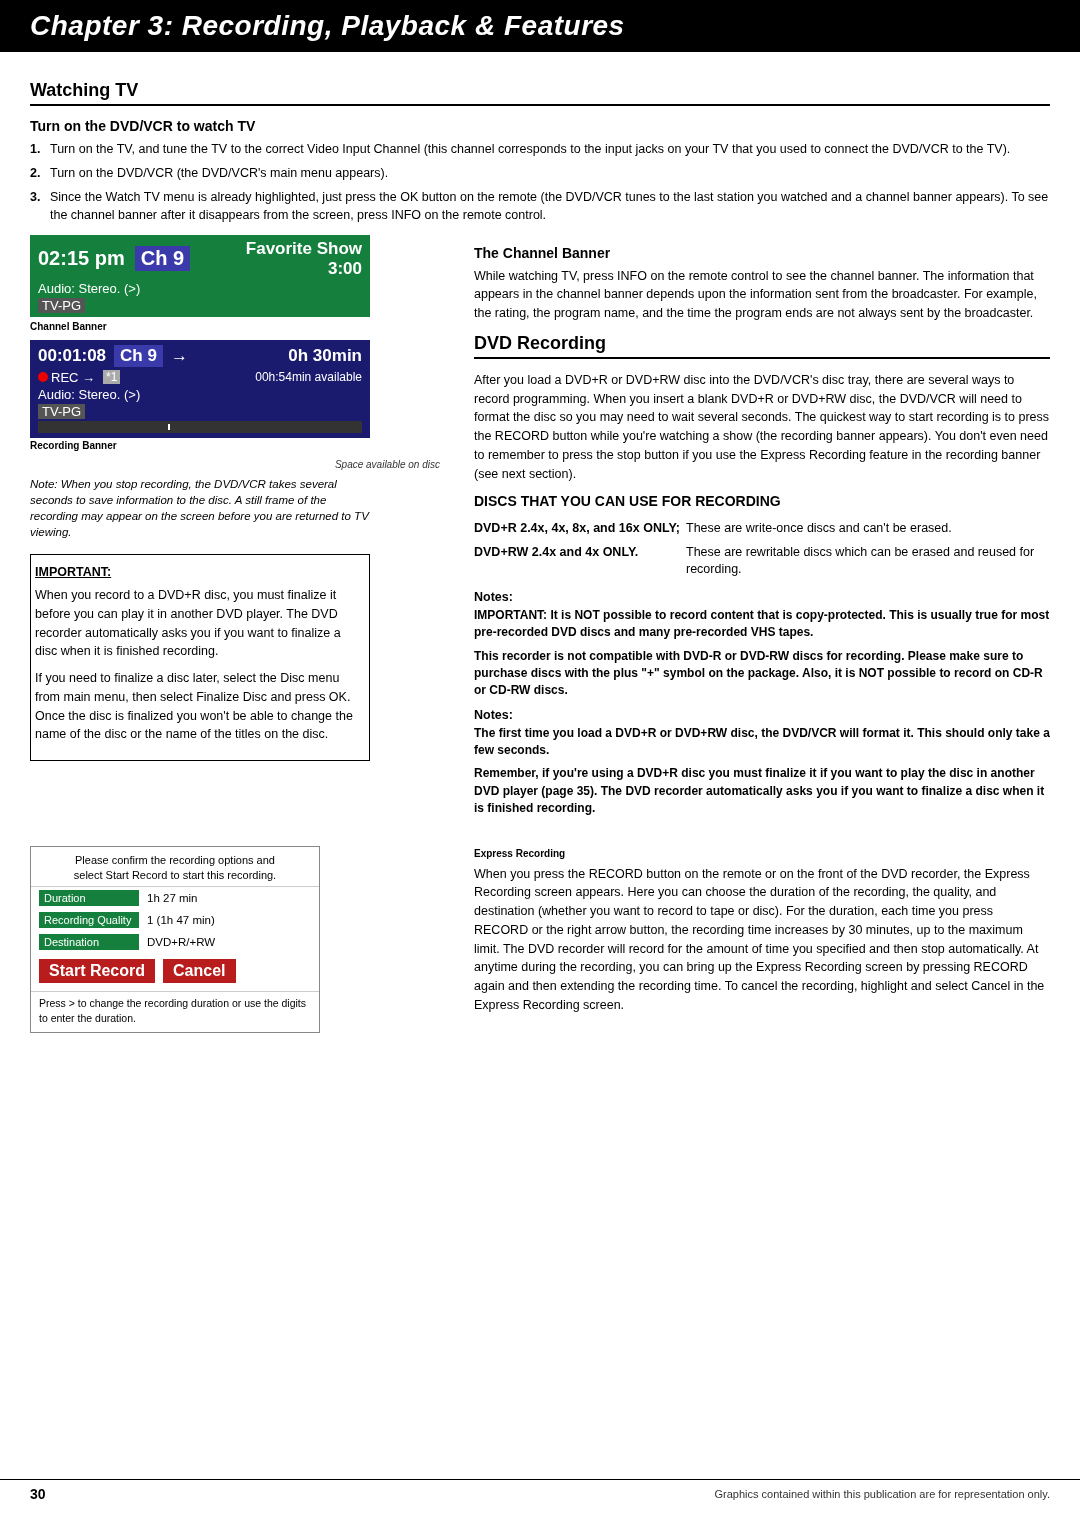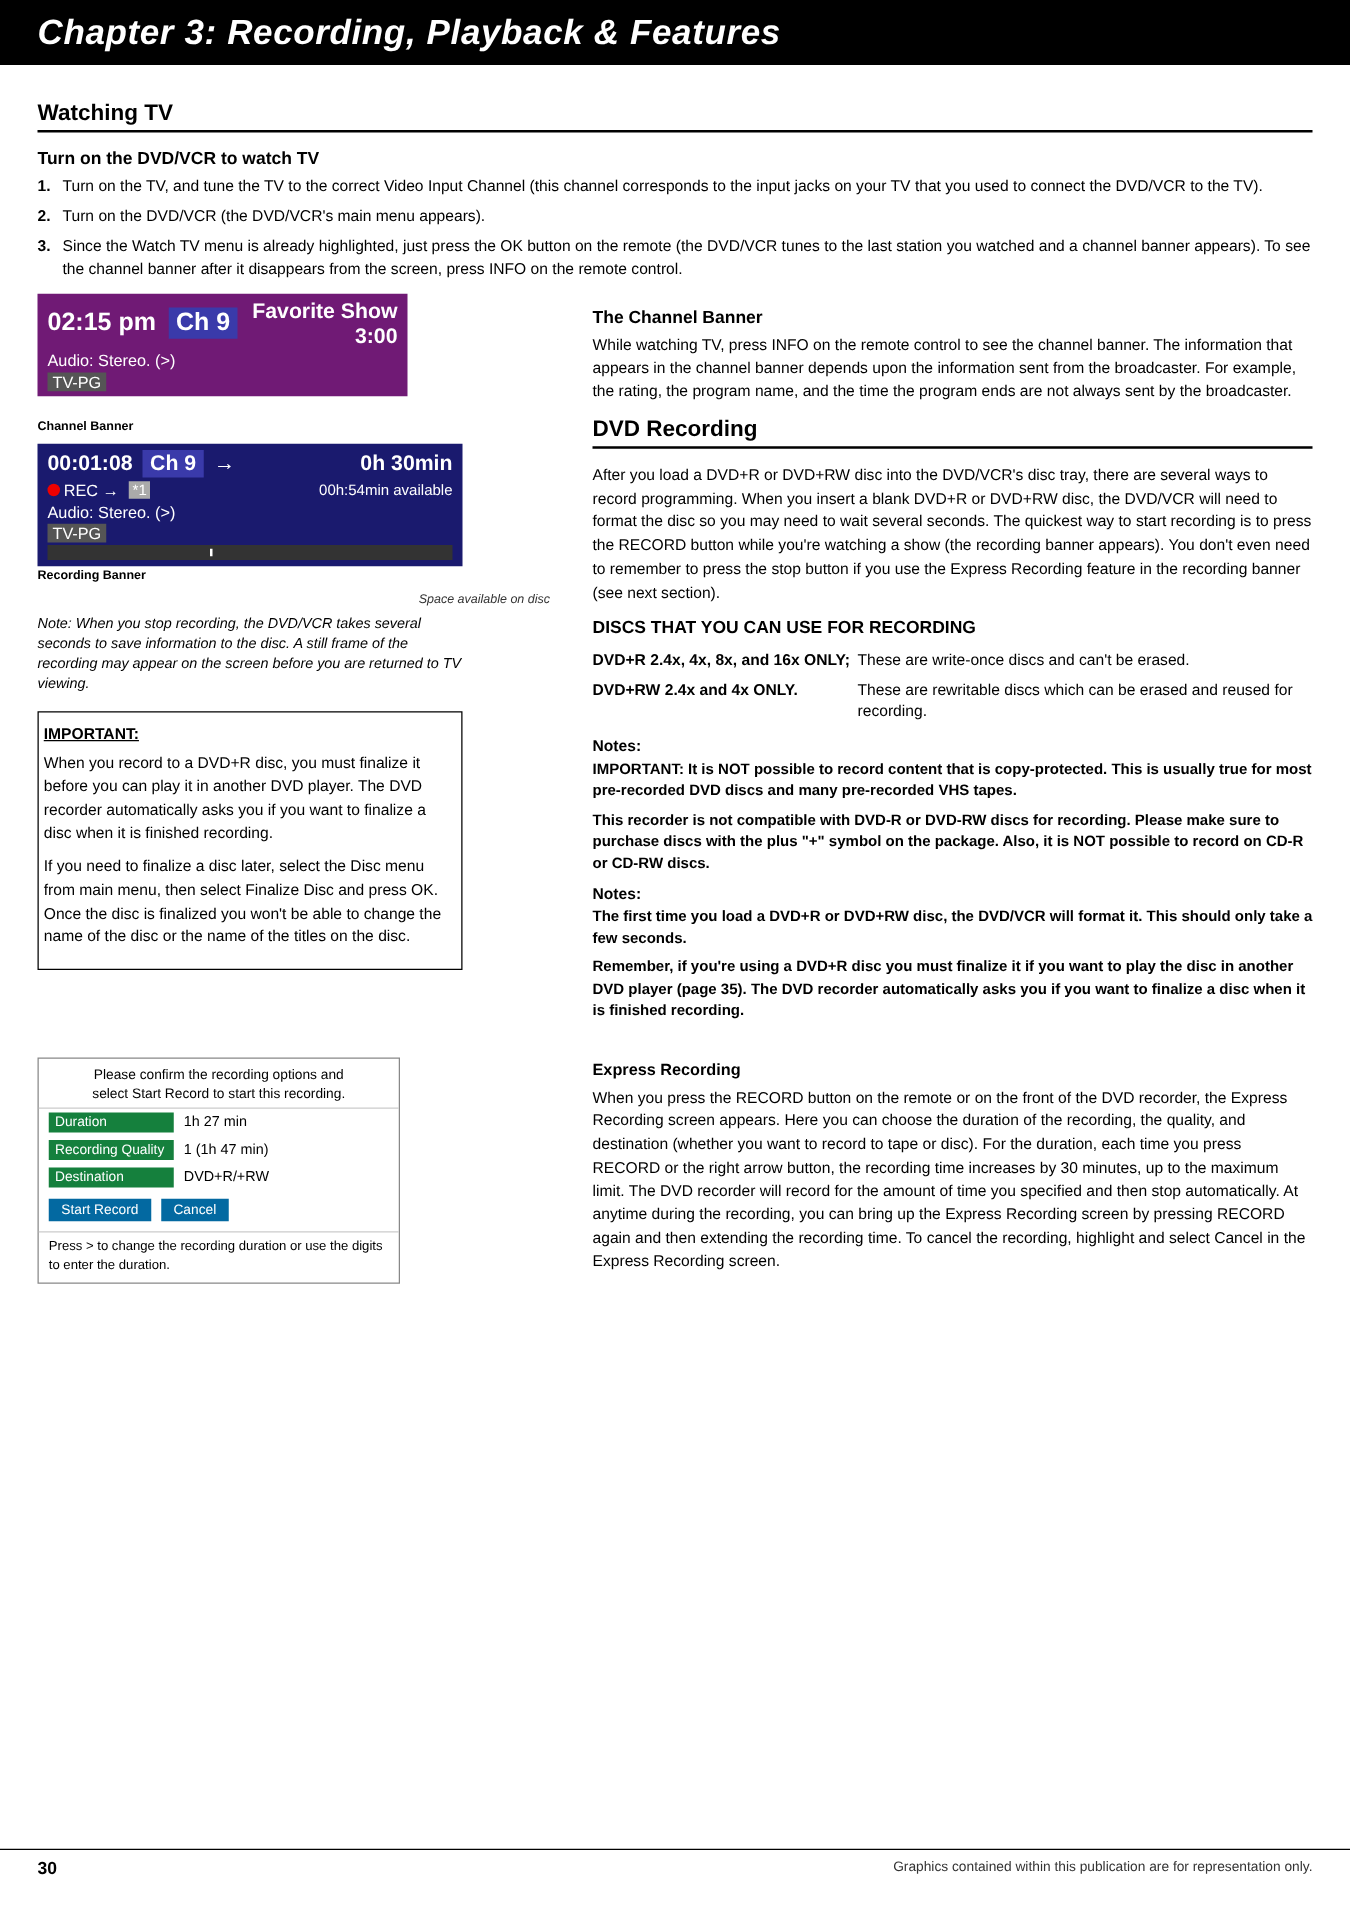--- a/index.html
+++ b/index.html
@@ -83,25 +83,25 @@
     }
 
     .list-num {
       font-weight: bold;
       flex-shrink: 0;
       min-width: 14px;
     }
 
     
     .banner-box {
-      background: #701a75;
+      background: #15803d;
       color: #fff;
       padding: 4px 8px 4px 8px;
-      margin-bottom: 19px;
-      width: 296px;
+      margin-bottom: 4px;
+      width: 340px;
     }
 
     .banner-row1 {
       display: flex;
       align-items: center;
       font-size: 20px;
       font-weight: bold;
       gap: 10px;
     }
 
@@ -355,25 +355,26 @@
       padding-left: 8px;
     }
 
     .express-ui-buttons {
       display: flex;
       gap: 8px;
       padding: 6px 8px 8px 8px;
     }
 
     .express-ui-btn {
-      background: #0369a1;
+      background: #b91c1c;
       color: #fff;
-      font-size: 11px;
+      font-size: 16px;
       padding: 3px 10px;
       border: none;
+      font-weight: bold;
     }
 
     .express-ui-note {
       font-size: 10.5px;
       padding: 4px 8px 6px 8px;
       line-height: 1.4;
       border-top: 1px solid #ccc;
     }
 
     
@@ -413,21 +414,21 @@
       font-style: italic;
       font-size: 11.5px;
       margin-top: 6px;
       margin-bottom: 10px;
       line-height: 1.4;
       width: 340px;
     }
 
     
     .express-section-title {
-      font-size: 13px;
+      font-size: 10px;
       font-weight: bold;
       margin-top: 14px;
       margin-bottom: 6px;
     }
   </style>
 </head>
 <body>
 
 <div class="page-container">
 

